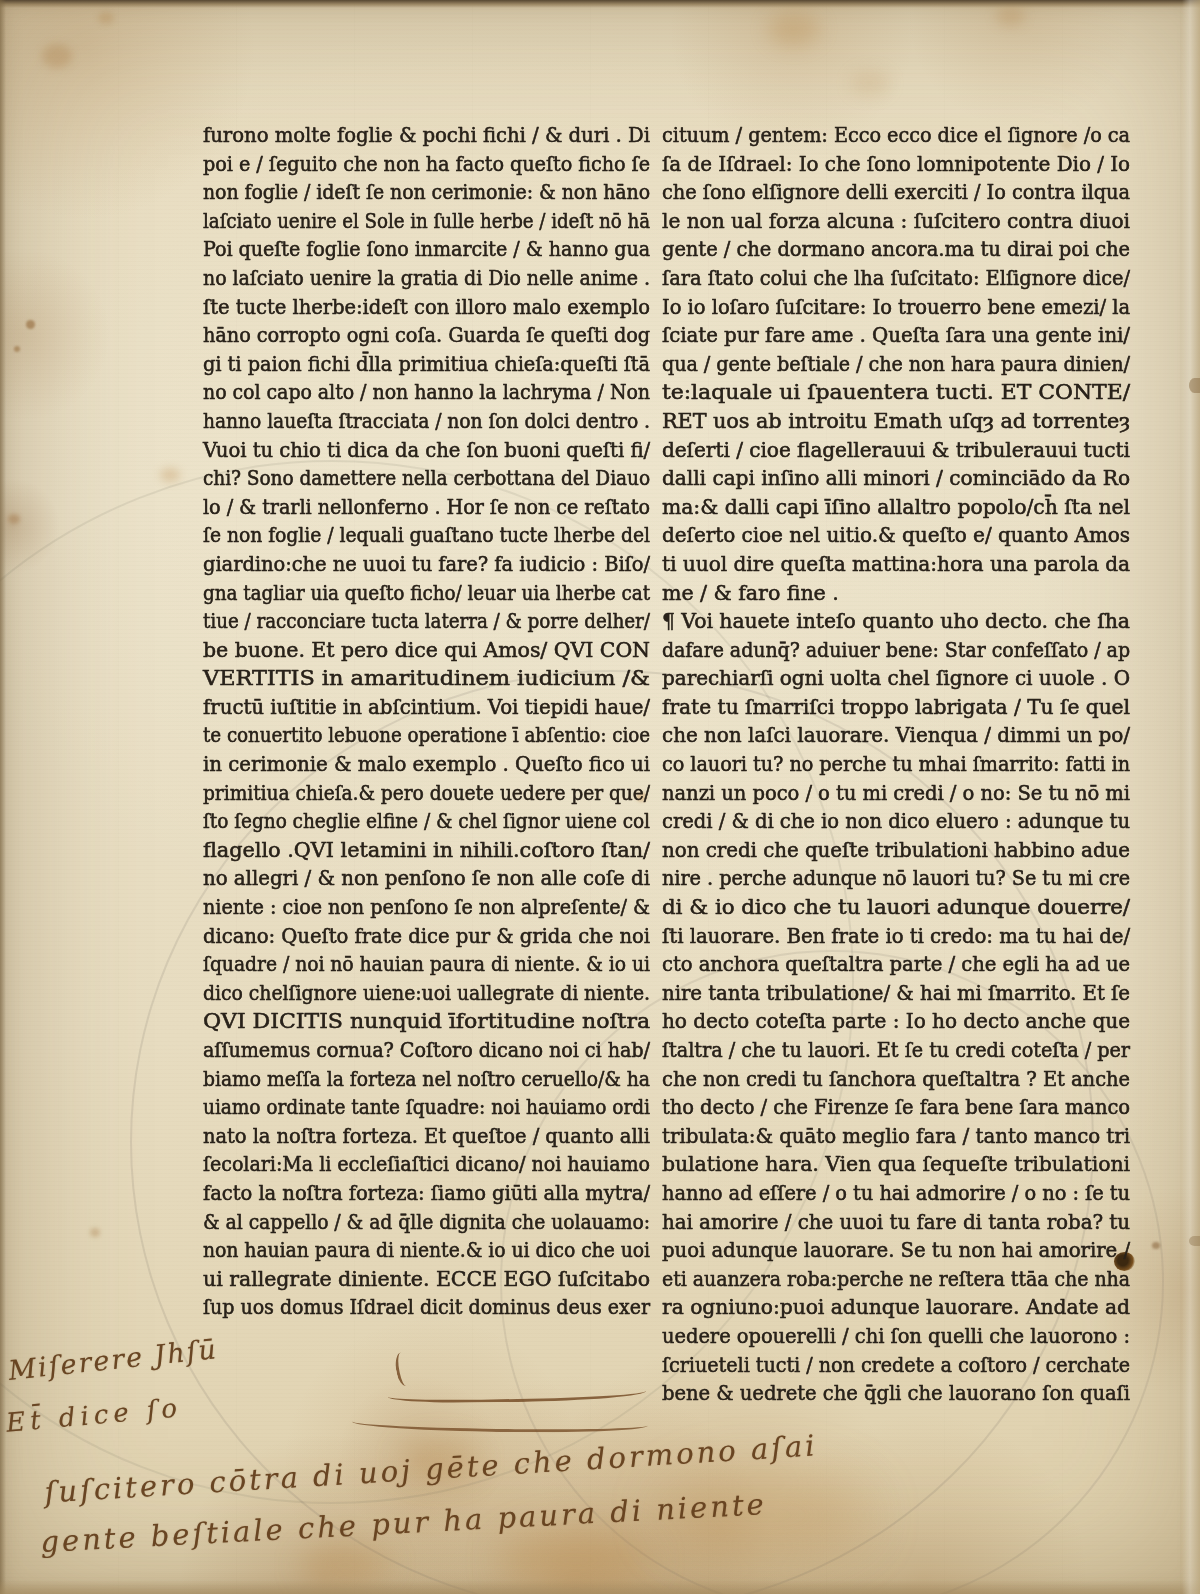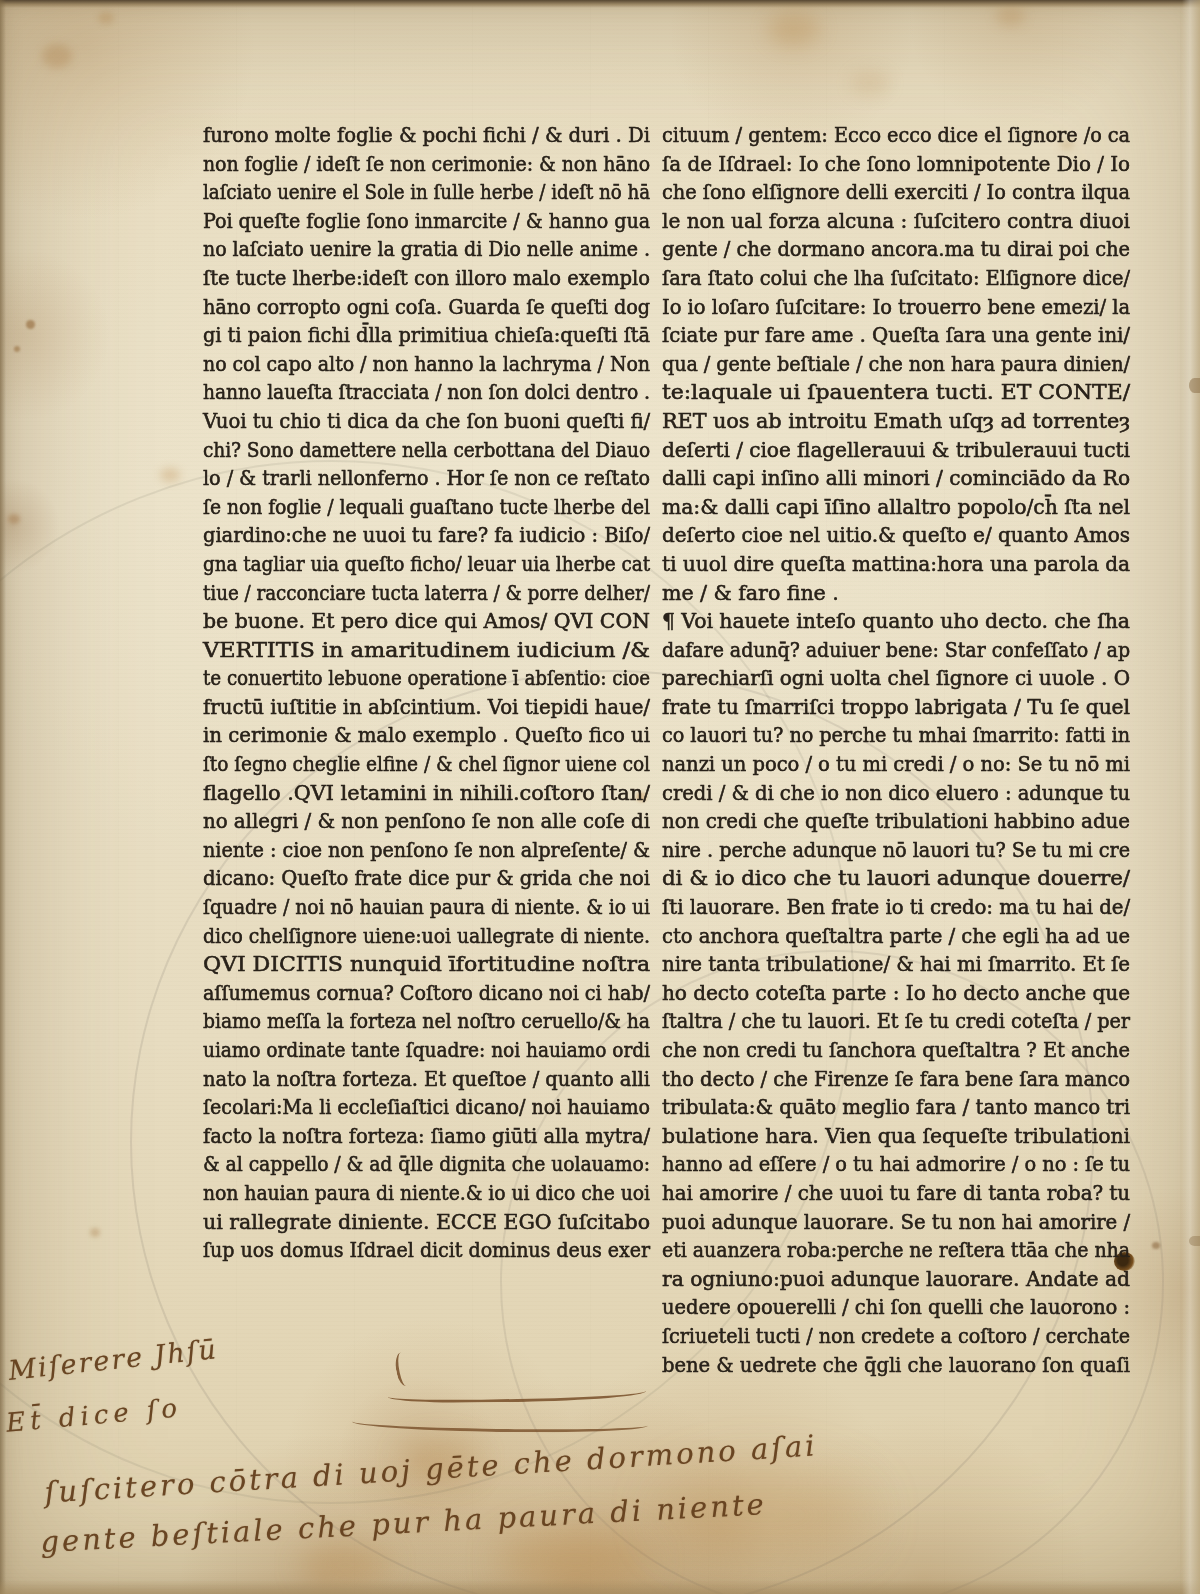--- a/index.html
+++ b/index.html
@@ -119,41 +119,43 @@
   <div class="spot s12"></div>
   <div class="spot s13"></div>
   <div class="spot s14"></div>
   <div class="spot s15"></div>
   <div class="spot s16"></div>
   <div class="spot s17"></div>
   <div class="spot s18"></div>
 
   <div class="col col-left" id="col-left">
       <div class="line"><span style="transform: scaleX(0.9554);">furono molte foglie &amp; pochi fichi / &amp; duri . Di</span></div>
+      <div class="line"><span style="transform: scaleX(0.9326);">poi e / ſeguito che non ha facto queſto ficho ſe</span></div>
       <div class="line"><span style="transform: scaleX(0.9175);">non foglie / ideſt ſe non cerimonie: &amp; non hāno</span></div>
       <div class="line"><span style="transform: scaleX(0.8854);">laſciato uenire el Sole in ſulle herbe / ideſt nō hā</span></div>
       <div class="line"><span style="transform: scaleX(0.928);">Poi queſte foglie ſono inmarcite / &amp; hanno gua</span></div>
       <div class="line"><span style="transform: scaleX(0.9216);">no laſciato uenire la gratia di Dio nelle anime .</span></div>
       <div class="line"><span style="transform: scaleX(0.9493);">ſte tucte lherbe:ideſt con illoro malo exemplo</span></div>
       <div class="line"><span style="transform: scaleX(0.9361);">hāno corropto ogni coſa. Guarda ſe queſti dog</span></div>
       <div class="line"><span style="transform: scaleX(0.9399);">gi ti paion fichi d̄lla primitiua chieſa:queſti ſtā</span></div>
       <div class="line"><span style="transform: scaleX(0.9214);">no col capo alto / non hanno la lachryma / Non</span></div>
       <div class="line"><span style="transform: scaleX(0.9072);">hanno laueſta ſtracciata / non ſon dolci dentro .</span></div>
       <div class="line"><span style="transform: scaleX(0.9529);">Vuoi tu chio ti dica da che ſon buoni queſti fi/</span></div>
       <div class="line"><span style="transform: scaleX(0.8995);">chi? Sono damettere nella cerbottana del Diauo</span></div>
       <div class="line"><span style="transform: scaleX(0.93);">lo / &amp; trarli nellonferno . Hor ſe non ce reſtato</span></div>
       <div class="line"><span style="transform: scaleX(0.9116);">ſe non foglie / lequali guaſtano tucte lherbe del</span></div>
       <div class="line"><span style="transform: scaleX(0.9458);">giardino:che ne uuoi tu fare? fa iudicio : Biſo/</span></div>
       <div class="line"><span style="transform: scaleX(0.8933);">gna tagliar uia queſto ficho/ leuar uia lherbe cat</span></div>
       <div class="line"><span style="transform: scaleX(0.8896);">tiue / racconciare tucta laterra / &amp; porre delher/</span></div>
       <div class="line"><span style="transform: scaleX(0.9959);">be buone. Et pero dice qui Amos/ QVI CON</span></div>
       <div class="line"><span style="transform: scaleX(1.0911);">VERTITIS in amaritudinem iudicium /&amp;</span></div>
+      <div class="line"><span style="transform: scaleX(0.9606);">fructū iuſtitie in abſcintium. Voi tiepidi haue/</span></div>
       <div class="line"><span style="transform: scaleX(0.8884);">te conuertito lebuone operatione ī abſentio: cioe</span></div>
-      <div class="line"><span style="transform: scaleX(0.9606);">fructū iuſtitie in abſcintium. Voi tiepidi haue/</span></div>
       <div class="line"><span style="transform: scaleX(0.9598);">in cerimonie &amp; malo exemplo . Queſto fico ui</span></div>
+      <div class="line"><span style="transform: scaleX(0.9044);">primitiua chieſa.&amp; pero douete uedere per que/</span></div>
       <div class="line"><span style="transform: scaleX(0.8997);">ſto ſegno cheglie elfine / &amp; chel ſignor uiene col</span></div>
       <div class="line"><span style="transform: scaleX(1.0124);">flagello .QVI letamini in nihili.coſtoro ſtan/</span></div>
       <div class="line"><span style="transform: scaleX(0.962);">no allegri / &amp; non penſono ſe non alle coſe di</span></div>
       <div class="line"><span style="transform: scaleX(0.9304);">niente : cioe non penſono ſe non alpreſente/ &amp;</span></div>
       <div class="line"><span style="transform: scaleX(0.9517);">dicano: Queſto frate dice pur &amp; grida che noi</span></div>
       <div class="line"><span style="transform: scaleX(0.911);">ſquadre / noi nō hauian paura di niente. &amp; io ui</span></div>
       <div class="line"><span style="transform: scaleX(0.9155);">dico chelſignore uiene:uoi uallegrate di niente.</span></div>
       <div class="line"><span style="transform: scaleX(1.0734);">QVI DICITIS nunquid īfortitudine noſtra</span></div>
       <div class="line"><span style="transform: scaleX(0.9302);">aſſumemus cornua? Coſtoro dicano noi ci hab/</span></div>
       <div class="line"><span style="transform: scaleX(0.9116);">biamo meſſa la forteza nel noſtro ceruello/&amp; ha</span></div>
@@ -181,20 +183,21 @@
       <div class="line"><span style="transform: scaleX(0.9749);">deſerti / cioe flagellerauui &amp; tribulerauui tucti</span></div>
       <div class="line"><span style="transform: scaleX(0.978);">dalli capi inſino alli minori / cominciādo da Ro</span></div>
       <div class="line"><span style="transform: scaleX(0.9896);">ma:&amp; dalli capi īſino allaltro popolo/ch̄ ſta nel</span></div>
       <div class="line"><span style="transform: scaleX(0.9714);">deſerto cioe nel uitio.&amp; queſto e/ quanto Amos</span></div>
       <div class="line"><span style="transform: scaleX(0.9777);">ti uuol dire queſta mattina:hora una parola da</span></div>
       <div class="line"><span>me / &amp; faro fine .</span></div>
       <div class="line"><span style="transform: scaleX(0.9903);">¶ Voi hauete inteſo quanto uho decto. che ſha</span></div>
       <div class="line"><span style="transform: scaleX(0.922);">dafare adunq̄? aduiuer bene: Star confeſſato / ap</span></div>
       <div class="line"><span style="transform: scaleX(0.9719);">parechiarſi ogni uolta chel ſignore ci uuole . O</span></div>
       <div class="line"><span style="transform: scaleX(0.9829);">frate tu ſmarriſci troppo labrigata / Tu ſe quel</span></div>
+      <div class="line"><span style="transform: scaleX(0.9698);">che non laſci lauorare. Vienqua / dimmi un po/</span></div>
       <div class="line"><span style="transform: scaleX(0.9335);">co lauori tu? no perche tu mhai ſmarrito: fatti in</span></div>
       <div class="line"><span style="transform: scaleX(0.9482);">nanzi un poco / o tu mi credi / o no: Se tu nō mi</span></div>
       <div class="line"><span style="transform: scaleX(0.9506);">credi / &amp; di che io non dico eluero : adunque tu</span></div>
       <div class="line"><span style="transform: scaleX(0.9645);">non credi che queſte tribulationi habbino adue</span></div>
       <div class="line"><span style="transform: scaleX(0.9339);">nire . perche adunque nō lauori tu? Se tu mi cre</span></div>
       <div class="line"><span style="transform: scaleX(1.0376);">di &amp; io dico che tu lauori adunque douerre/</span></div>
       <div class="line"><span style="transform: scaleX(0.9562);">ſti lauorare. Ben frate io ti credo: ma tu hai de/</span></div>
       <div class="line"><span style="transform: scaleX(0.9508);">cto anchora queſtaltra parte / che egli ha ad ue</span></div>
       <div class="line"><span style="transform: scaleX(0.9584);">nire tanta tribulatione/ &amp; hai mi ſmarrito. Et ſe</span></div>
       <div class="line"><span style="transform: scaleX(0.9747);">ho decto coteſta parte : Io ho decto anche que</span></div>

